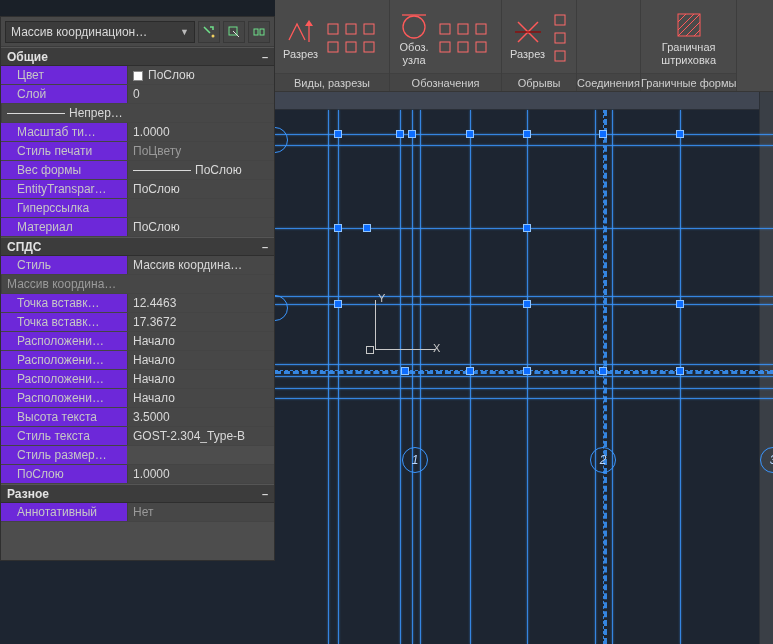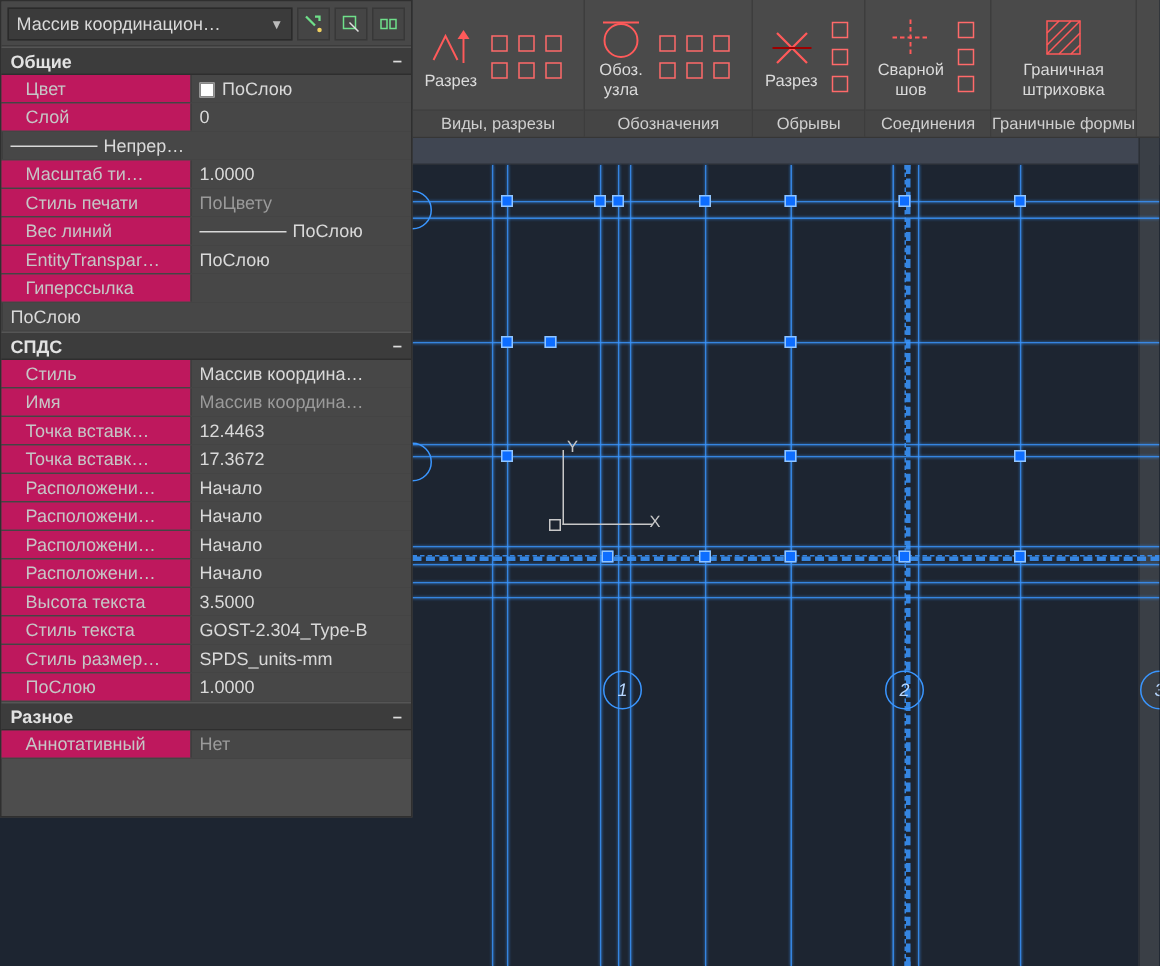--- a/index.html
+++ b/index.html
@@ -11,31 +11,31 @@
   .ribbon-group-body { display: flex; align-items: center; justify-content: center; flex-grow: 1; gap: 3px; }
   .ribbon-group-label { text-align: center; font-size: 11px; color: #cfcfcf; padding: 3px 0 2px; background: #454545; border-top:1px solid #404040; margin:0 -5px; white-space:nowrap;}
   .rb-btn { display: flex; flex-direction: column; align-items: center; justify-content: flex-start; padding: 2px 3px; cursor: pointer; }
   .rb-btn span { font-size: 11px; color: #dadada; text-align: center; line-height: 1.15; }
   .icon-lg { width: 32px; height: 32px; display:flex; align-items:center; justify-content:center; }
   .icon-sm { width: 16px; height: 16px; margin:1px; display:flex; align-items:center; justify-content:center;}
   .grid-sm { display:flex; flex-wrap:wrap; width:60px; align-content:flex-start;}
   .grid-sm-1 { display:flex; flex-wrap:wrap; width:20px; align-content:flex-start;}
 
   
-  .panel { position: absolute; top: 0; left: 0; width: 275px; background: #4d4d4d; border: 1px solid #2f2f2f; height: 545px; display:flex; flex-direction:column; z-index:5;}
+  .panel { position: absolute; top: 16px; left: 0; width: 275px; background: #4d4d4d; border: 1px solid #2f2f2f; height: 545px; display:flex; flex-direction:column; z-index:5;}
   .panel-titlebar { height: 30px; background: #484848; display:flex; align-items:center; padding: 3px 4px; gap:3px; border-bottom:1px solid #3b3b3b;}
   .title-combo { flex-grow:1; background:#3b3b3b; border:1px solid #2a2a2a; height:22px; display:flex; align-items:center; padding:0 5px; font-size:12px; color:#d9d9d9; overflow:hidden; white-space:nowrap;}
   .title-combo .arrow { margin-left:auto; font-size:9px; color:#bbb;}
   .title-btn { width:22px; height:22px; background:#454545; border:1px solid #383838; display:flex; align-items:center; justify-content:center; cursor:pointer;}
 
   .section-hdr { background:#3c3c3c; border-top:1px solid #555; border-bottom:1px solid #2e2e2e; height:19px; display:flex; align-items:center; padding:0 6px; font-size:12px; color:#e2e2e2; font-weight:bold;}
   .section-hdr .collapse { margin-left:auto; font-size:11px; font-weight:bold; color:#ddd;}
 
   .prop-row { height:19px; display:flex; align-items:stretch; font-size:12px; border-bottom:1px solid #444;}
-  .prop-row .name { width:126px; padding:2px 0 0 16px; color:#c6c6c6; white-space:nowrap; overflow:hidden; text-overflow:ellipsis; background:#be185d;}
+  .prop-row .name { width:126px; padding:2px 0 0 16px; color:#c6c6c6; white-space:nowrap; overflow:hidden; text-overflow:ellipsis; background:#6d28d9;}
   .prop-row .value { flex-grow:1; padding:2px 5px 0; color:#d9d9d9; background:#474747; border-left:1px solid #3e3e3e; white-space:nowrap; overflow:hidden;}
   .prop-row .value.ro { color:#9a9a9a;}
 
   .color-swatch { display:inline-block; width:10px; height:10px; border:1px solid #888; background:#fff; margin-right:5px; vertical-align:middle;}
   .line-sample { display:inline-block; width:58px; border-top:1px solid #d9d9d9; vertical-align:middle; margin-right:4px;}
 
   
   .canvas { position:absolute; top:92px; left:0; right:0; bottom:0; background:#1d2531; overflow:hidden;}
   .canvas-ruler { position:absolute; top:0; left:275px; right:0; height:18px; background:#404652; border-bottom:1px solid #2a2f37;}
   .drawing { position:absolute; top:18px; left:275px; right:0; bottom:0;}
@@ -176,48 +176,20 @@
           <div class="icon-sm">
             <svg width="14" height="14">
               <rect x="2" y="2" width="10" height="10" stroke="#ff6a6a" fill="none"></rect>
             </svg>
           </div>
         </div>
       </div>
       <div class="ribbon-group-label">Обрывы</div>
     </div>
     <div class="ribbon-group">
-      <div class="ribbon-group-body">
-        <div class="rb-btn">
-          <div class="icon-lg">
-            <svg width="32" height="32">
-              <line x1="16" y1="4" x2="16" y2="28" stroke="#ff5a5a" stroke-width="1.3" stroke-dasharray="3 2"></line>
-              <line x1="4" y1="16" x2="28" y2="16" stroke="#ff5a5a" stroke-width="1.3" stroke-dasharray="3 2"></line>
-            </svg>
-          </div>
-          <span>Сварной<br>шов</span>
-        </div>
-        <div class="grid-sm-1">
-          <div class="icon-sm">
-            <svg width="14" height="14">
-              <rect x="2" y="2" width="10" height="10" stroke="#ff6a6a" fill="none"></rect>
-            </svg>
-          </div>
-          <div class="icon-sm">
-            <svg width="14" height="14">
-              <rect x="2" y="2" width="10" height="10" stroke="#ff6a6a" fill="none"></rect>
-            </svg>
-          </div>
-          <div class="icon-sm">
-            <svg width="14" height="14">
-              <rect x="2" y="2" width="10" height="10" stroke="#ff6a6a" fill="none"></rect>
-            </svg>
-          </div>
-        </div>
-      </div>
       <div class="ribbon-group-label">Соединения</div>
     </div>
     <div class="ribbon-group">
       <div class="ribbon-group-body">
         <div class="rb-btn">
           <div class="icon-lg">
             <svg width="32" height="32">
               <rect x="5" y="5" width="22" height="22" stroke="#ff5a5a" fill="none"></rect>
               <path d="M5 13 L13 5 M5 21 L21 5 M5 27 L27 5 M13 27 L27 13 M21 27 L27 21" stroke="#ff5a5a" stroke-width="1"></path>
             </svg>
@@ -335,44 +307,44 @@
       </div>
       <div class="prop-row">
         <div class="name">Масштаб ти…</div>
         <div class="value">1.0000</div>
       </div>
       <div class="prop-row">
         <div class="name">Стиль печати</div>
         <div class="value ro">ПоЦвету</div>
       </div>
       <div class="prop-row">
-        <div class="name">Вес линий</div>
+        <div class="name">Вес формы</div>
         <div class="value"><span class="line-sample"></span>ПоСлою</div>
       </div>
       <div class="prop-row">
         <div class="name">EntityTranspar…</div>
         <div class="value">ПоСлою</div>
       </div>
       <div class="prop-row">
         <div class="name">Гиперссылка</div>
         <div class="value"></div>
       </div>
       <div class="prop-row">
+        <div class="name">Материал</div>
         <div class="value">ПоСлою</div>
       </div>
       <div class="section-hdr">
         <span>СПДС</span>
         <span class="collapse">–</span>
       </div>
       <div class="prop-row">
         <div class="name">Стиль</div>
         <div class="value">Массив координа…</div>
       </div>
       <div class="prop-row">
-        <div class="name">Имя</div>
         <div class="value ro">Массив координа…</div>
       </div>
       <div class="prop-row">
         <div class="name">Точка вставк…</div>
         <div class="value">12.4463</div>
       </div>
       <div class="prop-row">
         <div class="name">Точка вставк…</div>
         <div class="value">17.3672</div>
       </div>
@@ -395,21 +367,20 @@
       <div class="prop-row">
         <div class="name">Высота текста</div>
         <div class="value">3.5000</div>
       </div>
       <div class="prop-row">
         <div class="name">Стиль текста</div>
         <div class="value">GOST-2.304_Type-B</div>
       </div>
       <div class="prop-row">
         <div class="name">Стиль размер…</div>
-        <div class="value">SPDS_units-mm</div>
       </div>
       <div class="prop-row">
         <div class="name">ПоСлою</div>
         <div class="value">1.0000</div>
       </div>
       <div class="section-hdr">
         <span>Разное</span>
         <span class="collapse">–</span>
       </div>
       <div class="prop-row">

